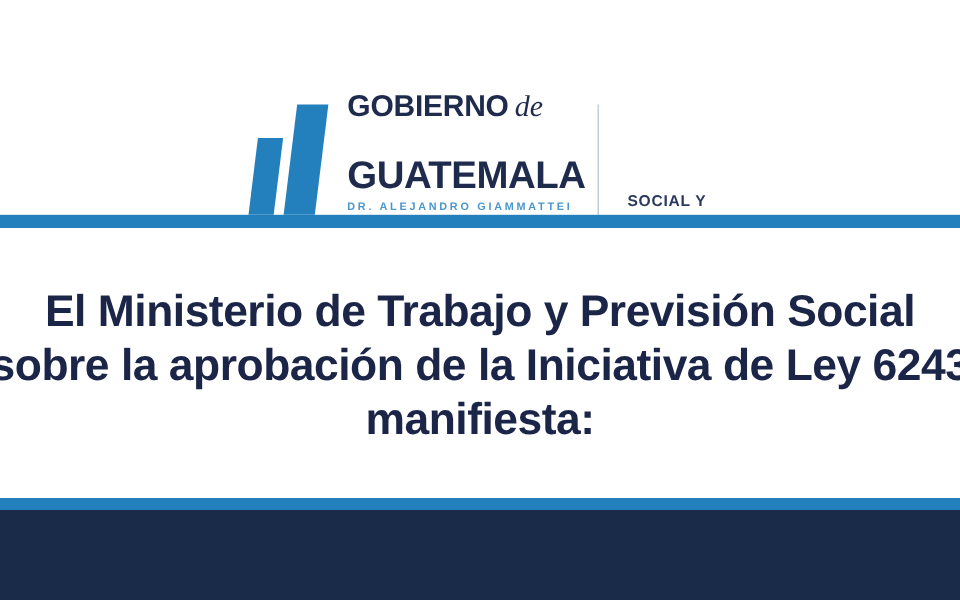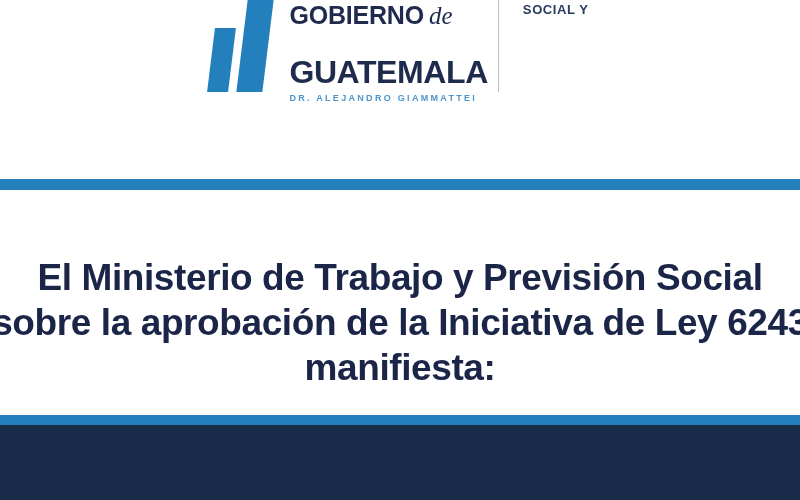--- a/index.html
+++ b/index.html
@@ -32,21 +32,21 @@
     background: #ffffff;
   }
 
   .logo-lockup {
     position: absolute;
     left: 0;
     top: 0;
     width: 800px;
     height: 179px;
     display: flex;
-    align-items: flex-start;
+    align-items: flex-end;
     justify-content: center;
   }
 
   
   .brand-mark {
     position: relative;
     width: 62px;
     height: 92px;
     margin-right: 16px;
     flex: none;
@@ -146,21 +146,21 @@
     top: 415px;
     width: 800px;
     height: 10px;
     background: #2480bd;
   }
 
   
   .body-band {
     position: absolute;
     left: 0;
-    top: 208px;
+    top: 190px;
     width: 800px;
     height: 225px;
     background: #ffffff;
     overflow: hidden;
   }
 
   .headline {
     position: absolute;
     left: 50%;
     top: 47px;

